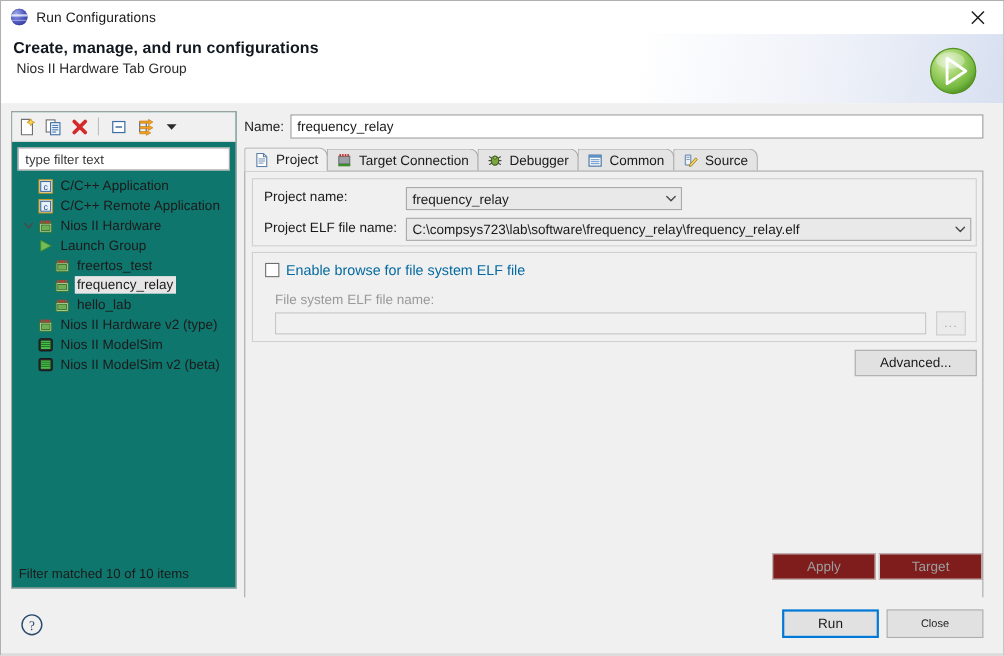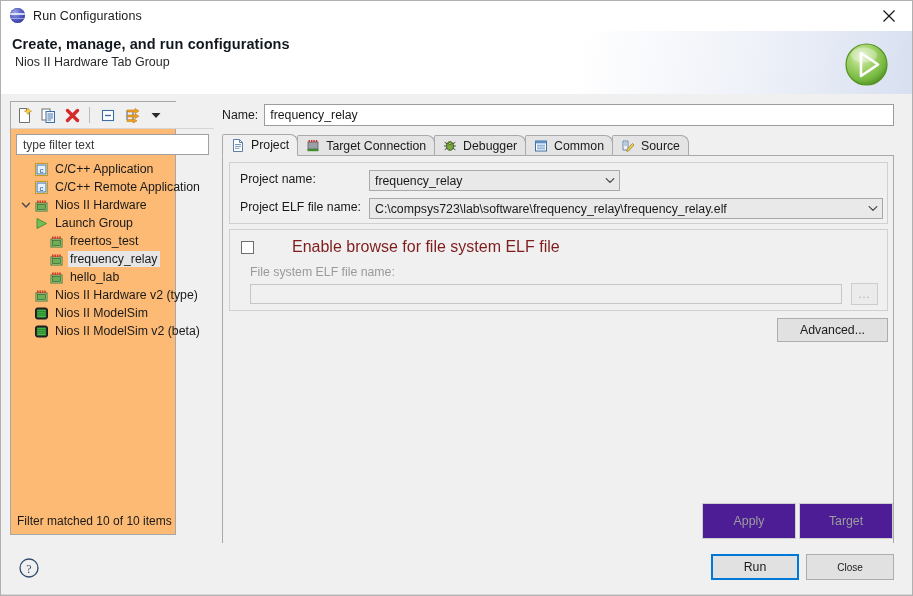--- a/index.html
+++ b/index.html
@@ -88,22 +88,22 @@
   
   .body-area {
     position: absolute; left: 0; top: 93px;
     width: 911px; height: 449px;
     background: #f0f0f0;
   }
 
   
   .left-panel {
     position: absolute; left: 9px; top: 7px;
-    width: 166px; height: 434px;
-    background: #fdba74;
+    width: 205px; height: 434px;
+    background: #0f766e;
     border: 1px solid #a7a7a7;
     box-sizing: border-box;
   }
   .lp-toolbar {
     position: absolute; left: 0; top: 0;
     width: 203px; height: 27px;
     background: #f0f0f0;
     border-bottom: 1px solid #d6d6d6;
     display: flex; align-items: center;
     box-sizing: border-box;
@@ -279,21 +279,21 @@
     display: flex; align-items: center;
   }
   .checkbox {
     width: 13px; height: 13px;
     border: 1px solid #6d6d6d;
     background: #ffffff;
     box-sizing: border-box;
     margin-right: 6px;
     cursor: default;
   }
-  .cb-label { font-size: 16px; color: #7f1d1d; margin-left: 32px; }
+  .cb-label { font-size: 13px; color: #0369a1; }
 
   .sublabel {
     position: absolute; left: 20px; top: 35px;
     font-size: 12.3px; color: #9a9a9a;
   }
   .elf-input {
     position: absolute; left: 20px; top: 54px;
     width: 592px; height: 20px;
     background: #f0f0f0;
     border: 1px solid #c6c6c6;
@@ -318,22 +318,22 @@
     border: 1px solid #adadad;
     box-sizing: border-box;
     display: flex; align-items: center; justify-content: center;
     font-size: 12.3px; color: #1a1a1a;
     cursor: default;
   }
 
   
   .apply-btn, .revert-btn {
     position: absolute;
-    width: 94px; height: 36px;
-    background: #4c1d95;
+    width: 94px; height: 24px;
+    background: #7f1d1d;
     border: 1px solid #cfcfcf;
     box-sizing: border-box;
     display: flex; align-items: center; justify-content: center;
     font-size: 12.3px; color: #9d9d9d;
     cursor: default;
   }
   .apply-btn { left: 480px; top: 402px; }
   .revert-btn { left: 577px; top: 402px; }
 
   

